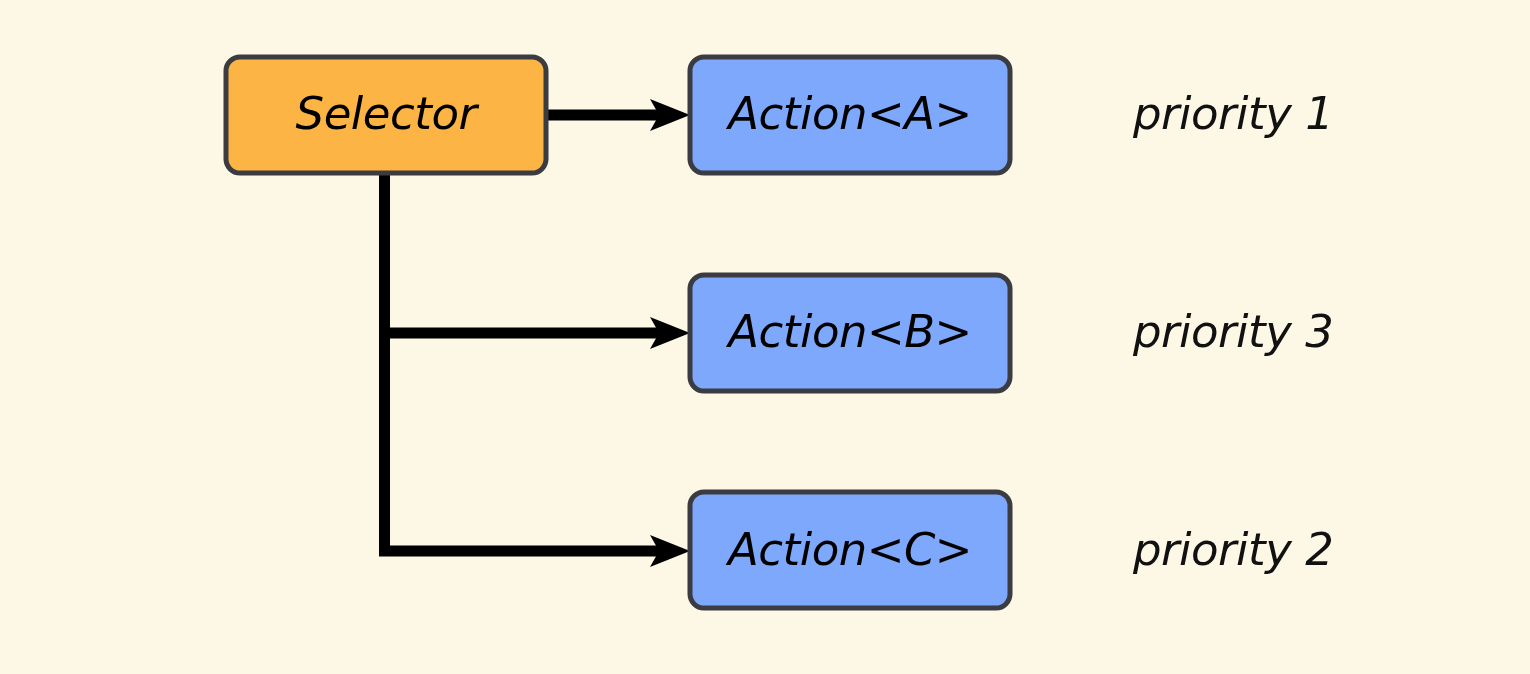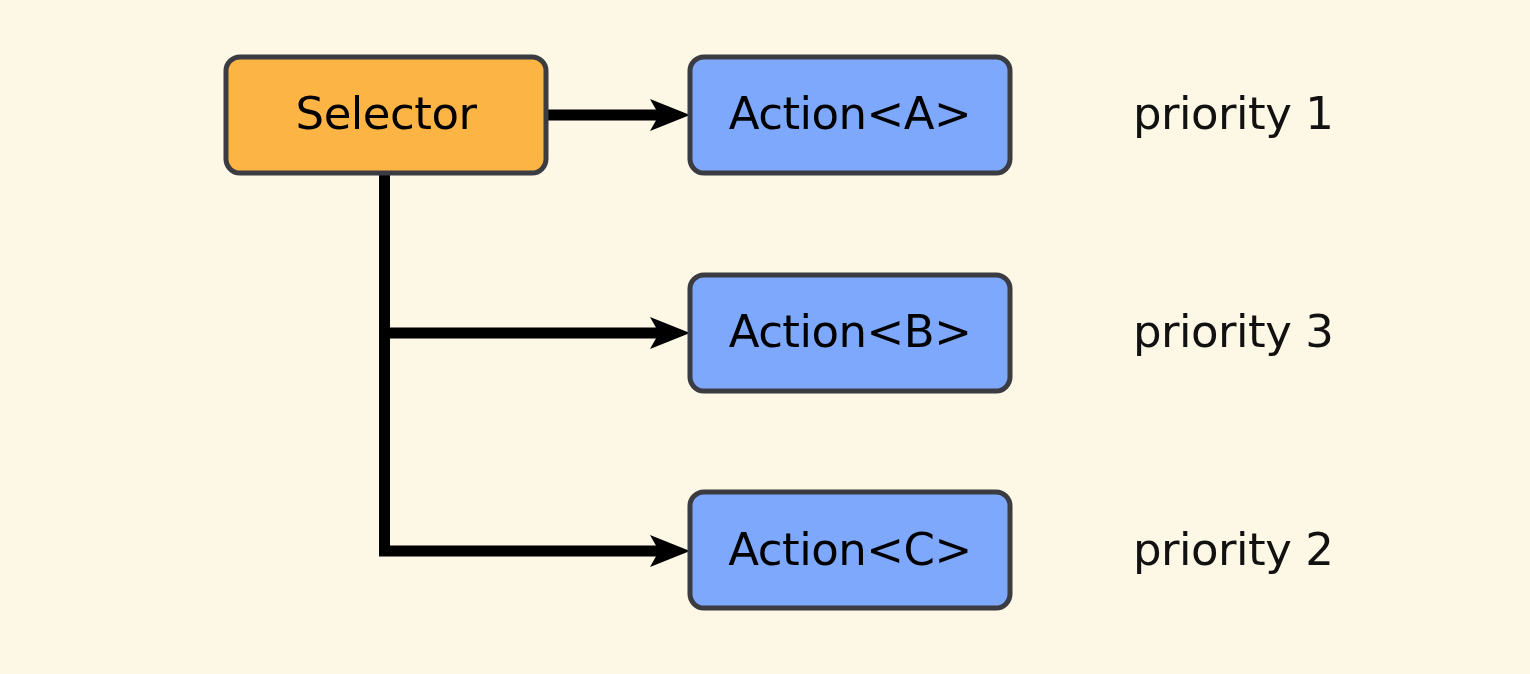--- a/index.html
+++ b/index.html
@@ -11,20 +11,21 @@
     height: 674px;
     background: #FDF7E5;
     font-family: "DejaVu Sans", sans-serif;
     overflow: hidden;
   }
   #diagram-root {
     position: relative;
     width: 1530px;
     height: 674px;
     background: #FDF7E5;
+    font-style: italic;
   }
   #diagram-svg {
     position: absolute;
     left: 0;
     top: 0;
     width: 1530px;
     height: 674px;
     display: block;
   }
   .node-label {

